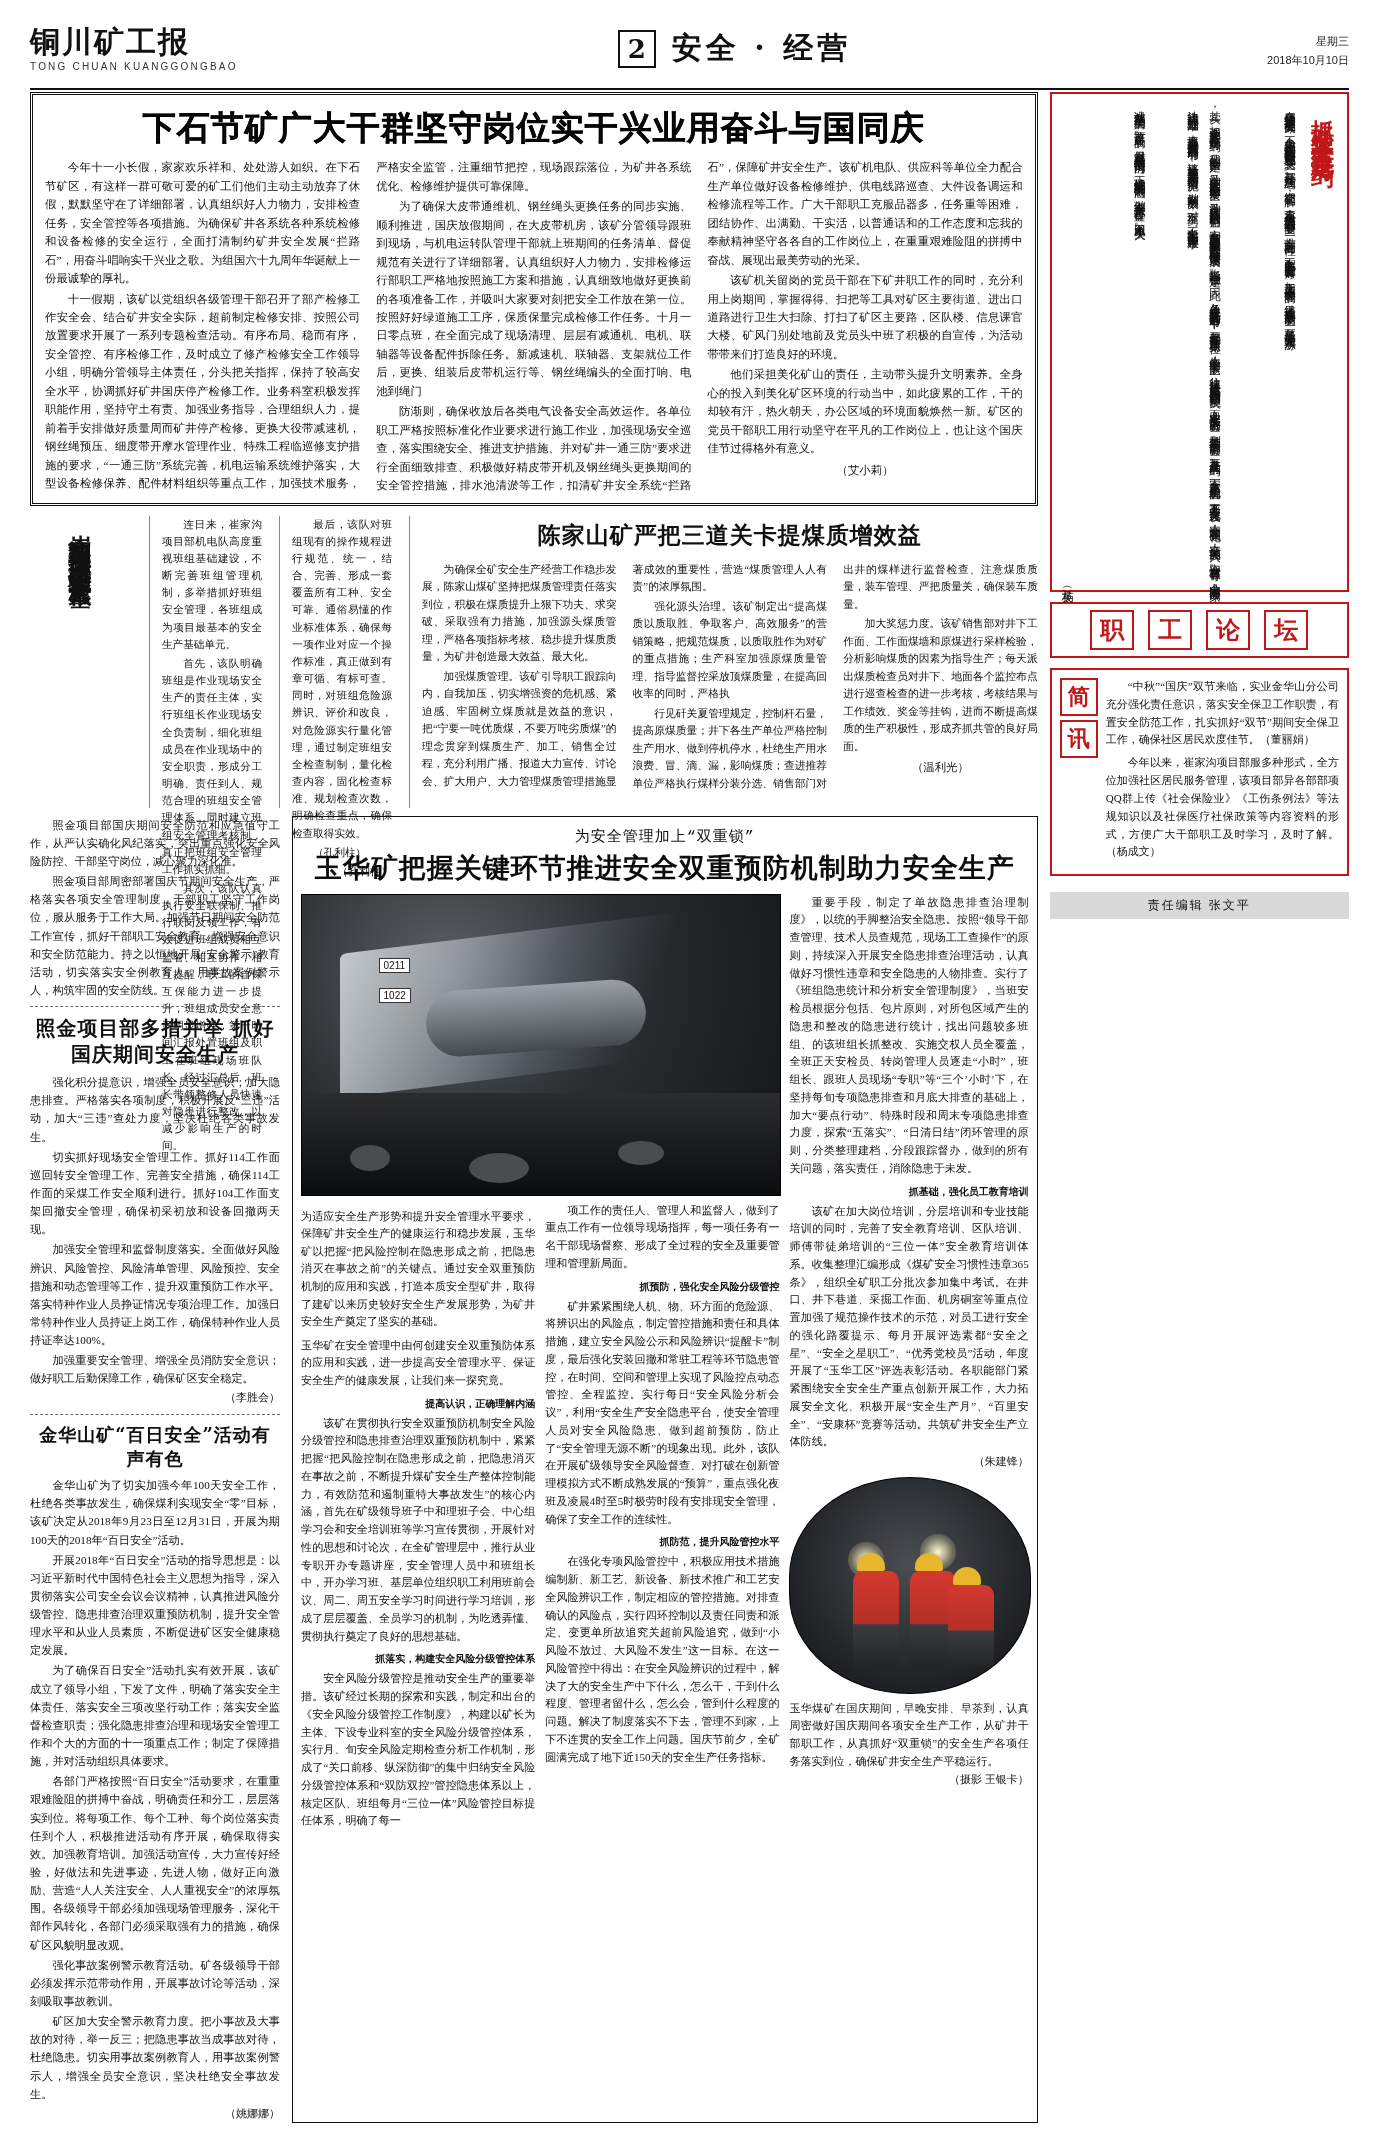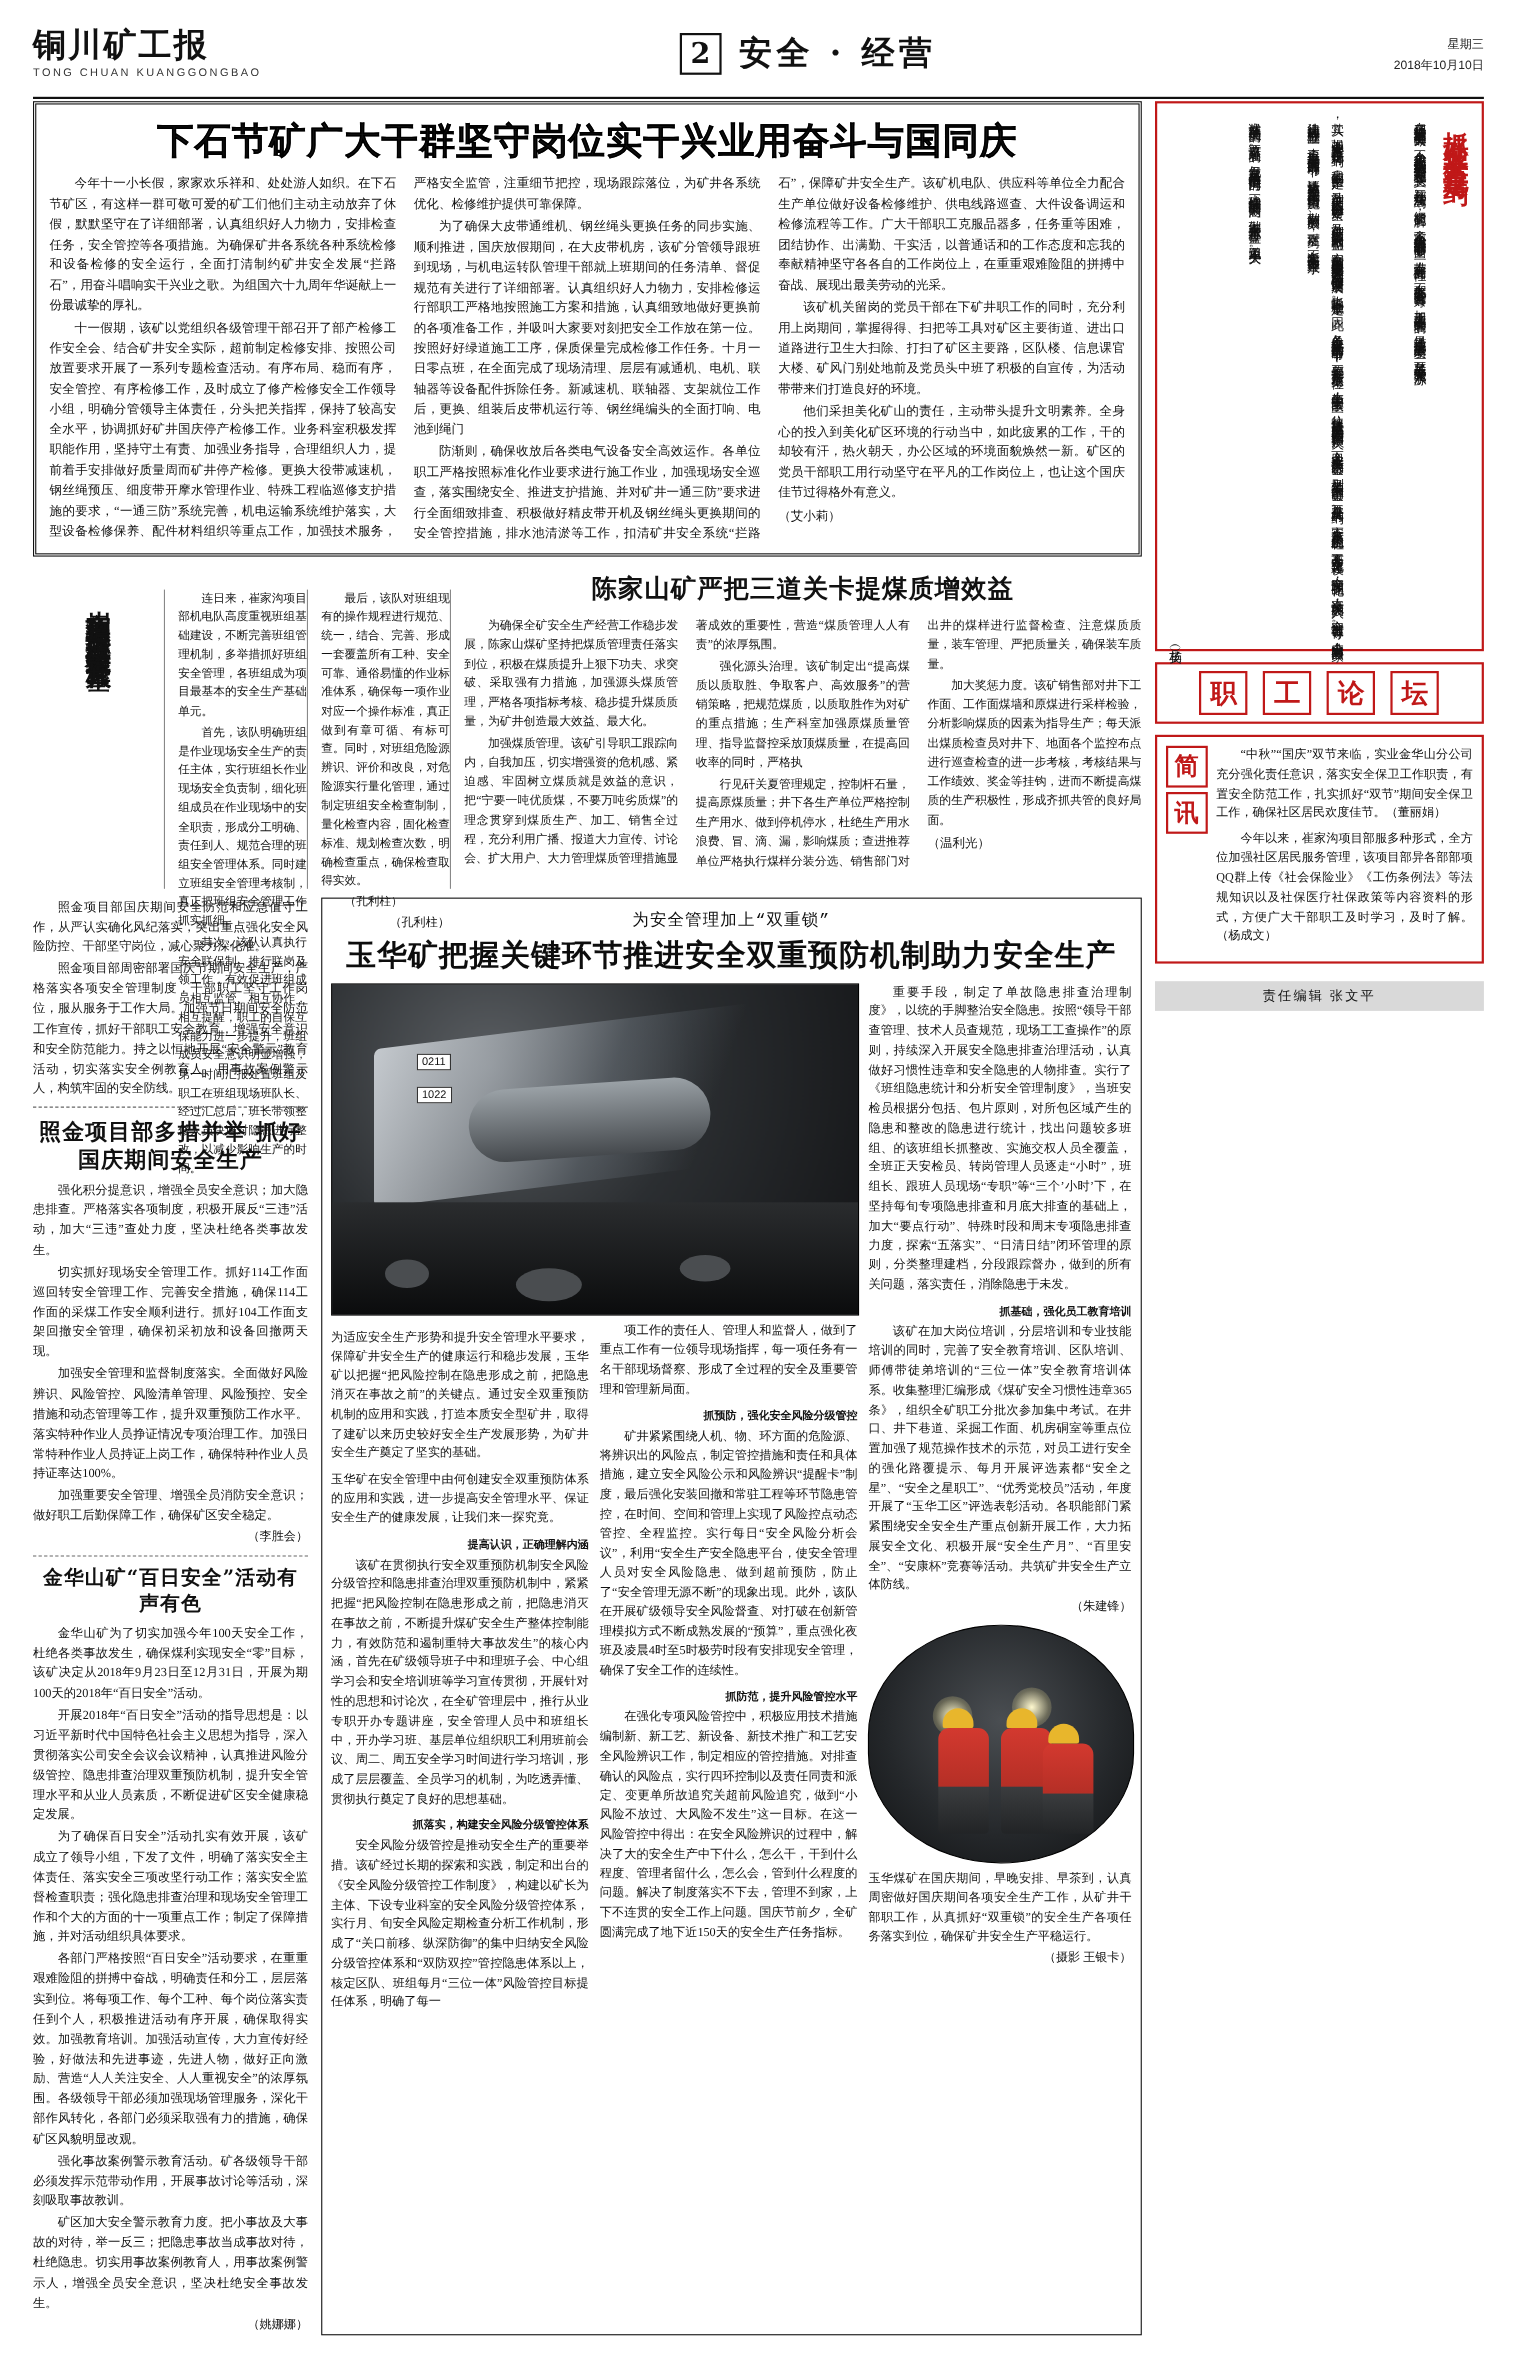--- a/index.html
+++ b/index.html
@@ -89,35 +89,34 @@
   .cols3{
     column-count:3;
     column-gap:16px;
     column-rule:0px;
     font-size:11.4px;
     line-height:1.62;
     text-align:justify;
     text-justify:inter-ideograph;
   }
   .cols3 p{margin:0 0 2px 0; text-indent:2em;}
-  .sign{ text-align:left; margin-top:3px; font-size:11.4px;}
+  .sign{ text-align:center; margin-top:3px; font-size:11.4px;}
 
   
   .mid{
     display:flex;
     gap:12px;
     margin-top:10px;
     height:292px;
   }
   .mid-left{
     width:120px;
     border-right:1px solid #888;
-    padding-right:0;
+    padding-right:17px;
     box-sizing:border-box;
-    margin-top:20px;
   }
   .vert-title{
     writing-mode:vertical-rl;
     text-orientation:upright;
     font-family:"DejaVu Serif", serif;
     font-weight:bold;
     font-size:23px;
     letter-spacing:3px;
     height:280px;
     margin:0 auto;

